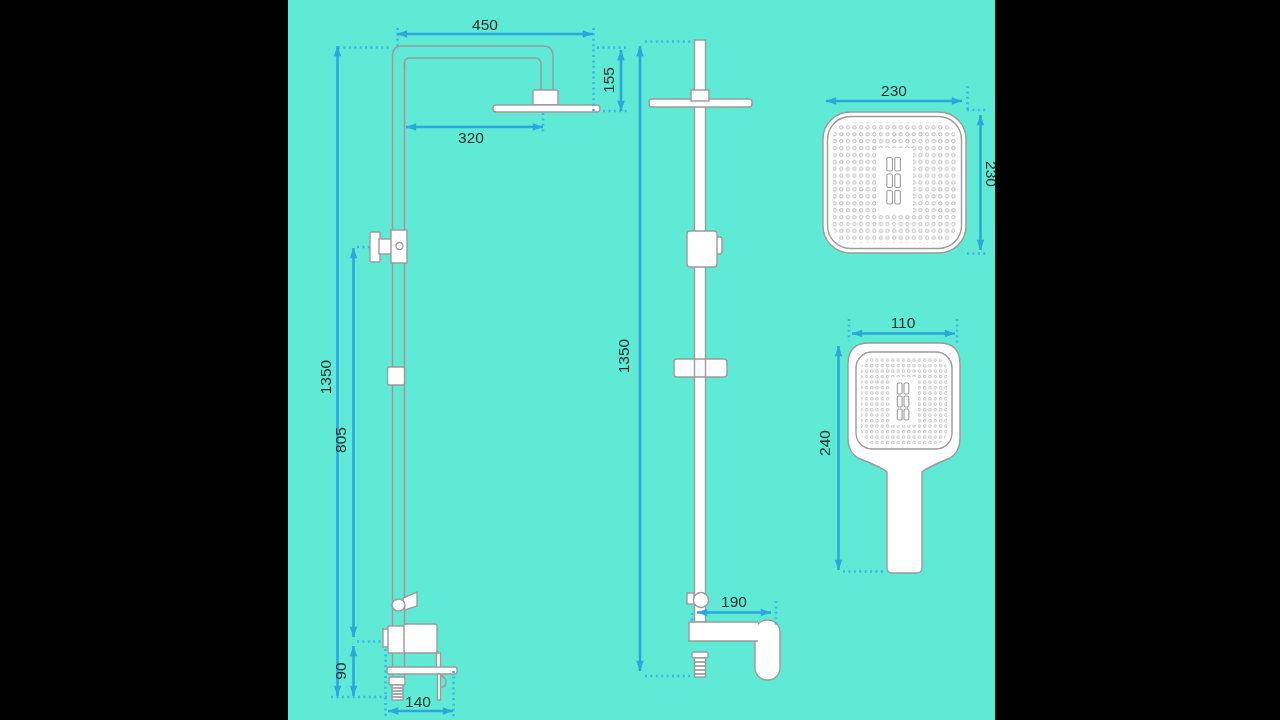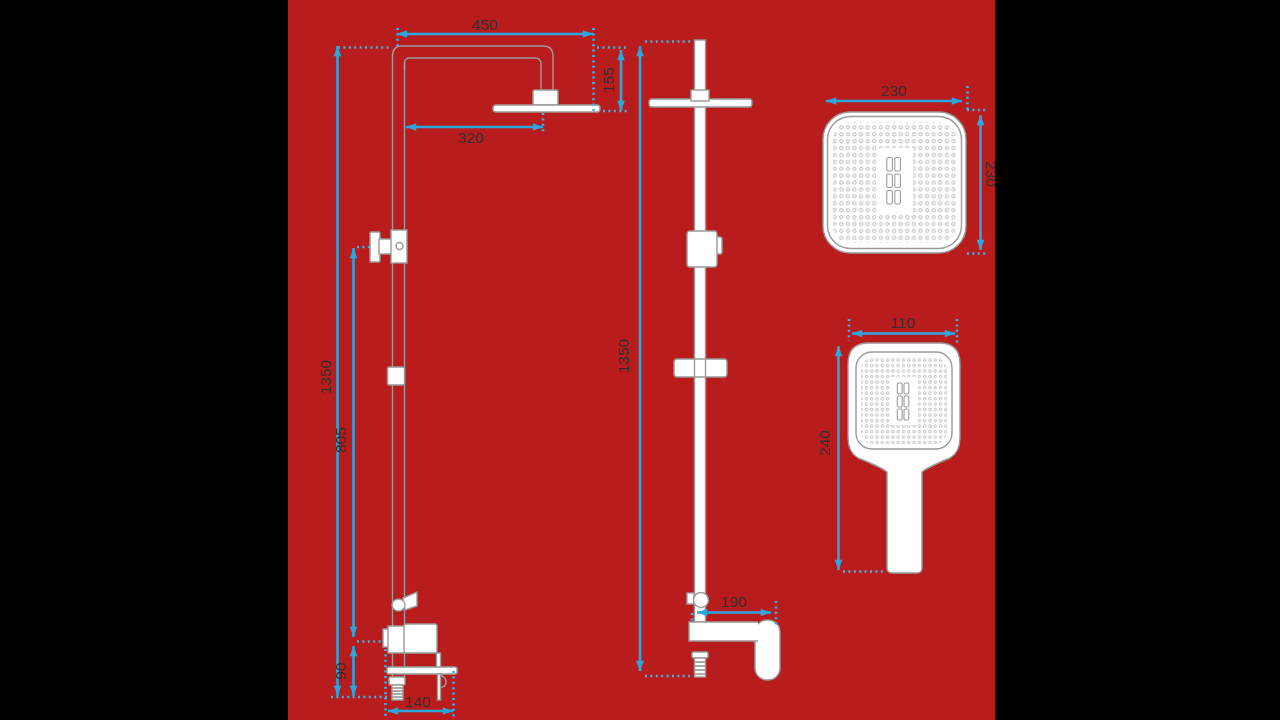--- a/index.html
+++ b/index.html
@@ -1,21 +1,21 @@
 <!DOCTYPE html>
 <html><head>
 <meta charset="utf-8">
 <style>
   html,body{margin:0;padding:0;background:#000;}
   .stage{position:relative;width:1280px;height:720px;background:#000;overflow:hidden;
          font-family:"Liberation Sans", sans-serif;}
   .letterbox{position:absolute;top:0;height:720px;background:#000;}
   .letterbox.left{left:0;width:288px;}
   .letterbox.right{left:995px;width:285px;}
-  .canvas{position:absolute;left:288px;top:0;width:707px;height:720px;background:#b91c1c;}
+  .canvas{position:absolute;left:288px;top:0;width:707px;height:720px;background:#5eead4;}
   svg text{font-family:"Liberation Sans", sans-serif;font-size:15.5px;fill:#2f2f2f;}
   .outline{stroke:#9b9b9b;stroke-width:1.4;fill:none;}
   .part{stroke:#9b9b9b;stroke-width:1.4;fill:#ffffff;}
   .dim{stroke:#2ba7de;stroke-width:2.6;fill:none;}
   .dot{stroke:#3db3e6;stroke-width:2.6;fill:none;stroke-dasharray:2 3.4;}
   .slot{stroke:#9b9b9b;stroke-width:1.1;fill:#ffffff;}
   .thread{stroke:#666;stroke-width:1.1;}
 </style>
 </head>
 <body>

